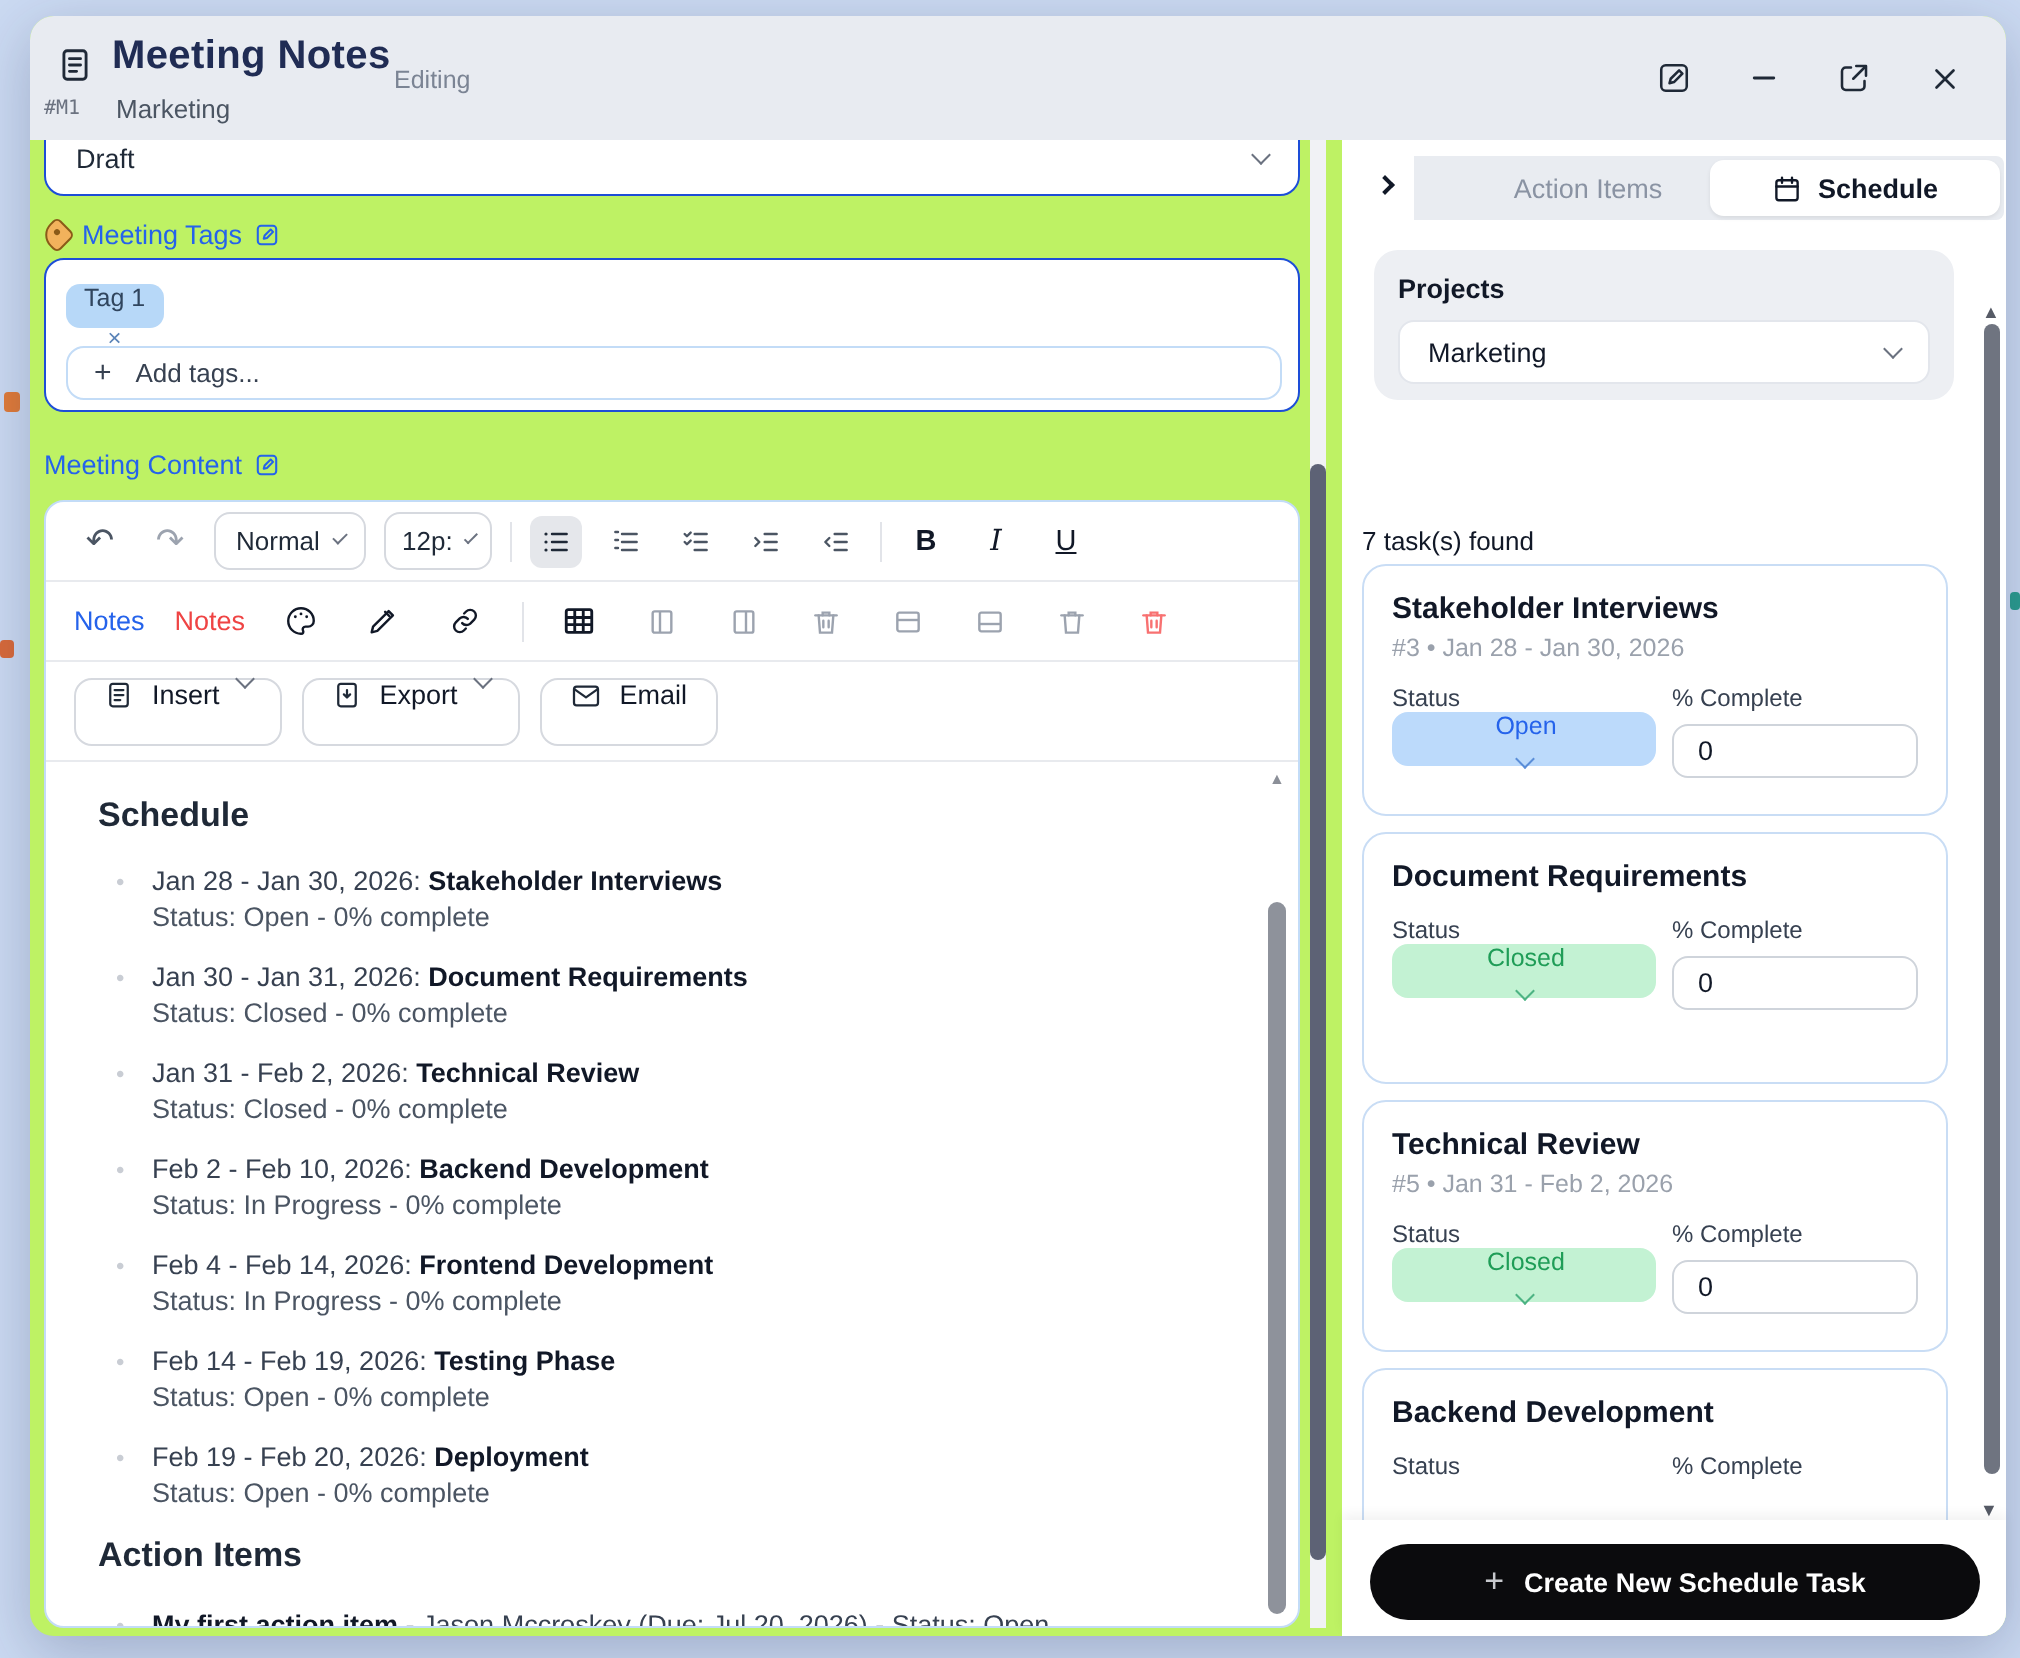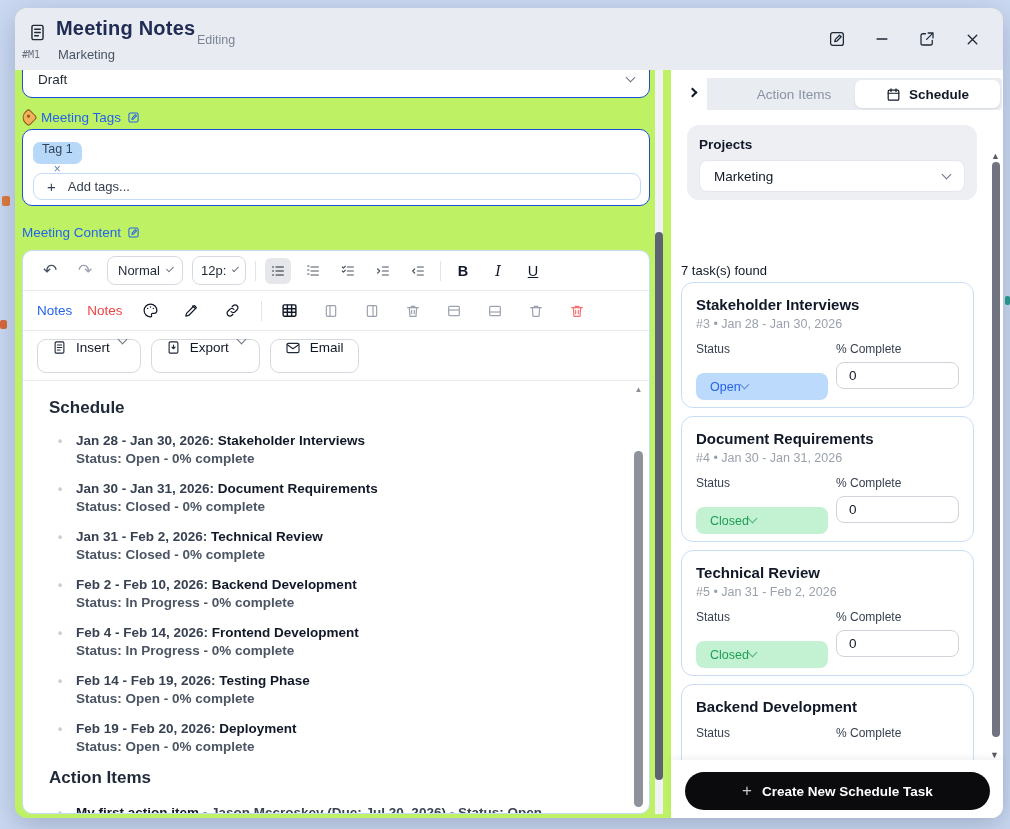--- a/index.html
+++ b/index.html
@@ -63,21 +63,21 @@
   .fmt-b { font-weight:700; font-size:14.5px; }
   .fmt-i { font-family:"DejaVu Serif", serif; font-style:italic; font-size:14.5px; }
   .fmt-u { text-decoration:underline; font-size:14.5px; }
   .notes-link { font-size:13.5px; cursor:pointer; }
   .notes-link.blue { color:#2563eb; }
   .notes-link.red { color:#ef4444; }
   .act-btn { height:34px; border:1px solid #d6d9df; border-radius:9px; display:flex; gap:9px; padding:0 14px; font-size:13.5px; color:#111827; cursor:pointer; background:#fff; }
 
   .doc-area { position:relative; height:433px; padding:17px 0 0 26px; overflow:hidden; }
   .doc-h { font-size:17px; font-weight:700; color:#1f2937; margin-bottom:14px; }
-  .doc-list { list-style:none; margin-bottom:6px;font-weight:bold; }
+  .doc-list { list-style:none; margin-bottom:6px; }
   .doc-item { position:relative; padding-left:27px; margin-bottom:12px; font-size:13.5px; color:#374151; line-height:18px; }
   .doc-item::before { content:"•"; position:absolute; left:9px; top:0; color:#c9cdd4; font-size:12px; }
   .doc-item b { color:#111827; }
   .doc-status { color:#4b5563; }
   .doc-h2 { font-size:17px; font-weight:700; color:#1f2937; margin:8px 0 16px 0; }
 
   
   .ed-scroll { position:absolute; right:5px; top:134px; width:11px; height:424px; }
   .ed-arrow { color:#8b8f98; font-size:8px; text-align:center; line-height:10px; cursor:pointer; }
   .ed-thumb { position:absolute; left:1px; top:66px; width:9px; height:356px; background:#8e929b; border-radius:5px; cursor:pointer; }
@@ -107,21 +107,21 @@
 
   .found { position:absolute; left:10px; top:193px; font-size:13px; color:#111827; }
 
   .cards-clip { position:absolute; left:10px; top:212px; width:300px; height:478px; overflow:hidden; }
   .task-card { width:293px; height:126px; border:1px solid #c9ddf5; border-radius:12px; background:#fff; padding:13px 14px; margin-bottom:8px; }
   .tc-title { font-size:15px; font-weight:600; color:#111827; }
   .tc-meta { font-size:12.5px; color:#9aa1ac; margin-top:4px; }
   .tc-grid { display:flex; gap:8px; margin-top:11px; }
   .tc-col-l { width:133px; } .tc-col-r { width:124px; }
   .tc-label { font-size:12px; color:#374151; }
-  .pill { margin-top:17px; height:27px; border-radius:8px; display:flex; align-items:center; justify-content:flex-start; padding:0 12px 0 14px; font-size:12.5px; cursor:pointer; }
+  .pill { margin-top:0; height:27px; border-radius:8px; display:flex; align-items:center; justify-content:space-between; padding:0 12px 0 14px; font-size:12.5px; cursor:pointer;flex-direction:column; }
   .pill-blue { background:#bcdafb; color:#2563eb; } .pill-blue .chev { border-color:#5b8ed8; }
   .pill-green { background:#c3f2d3; color:#1f9d57; } .pill-green .chev { border-color:#4db383; }
   .pct-input { margin-top:6px; width:100%; height:27px; border:1px solid #cfd4db; border-radius:8px; padding:0 12px; font-size:13.5px; color:#111827; font-family:inherit; background:#fff; }
 
   .rscroll-up { position:absolute; left:320px; top:81px; color:#565b66; font-size:9px; cursor:pointer; }
   .rscroll-track { position:absolute; left:321px; top:92px; width:8px; height:590px; }
   .rscroll-thumb { position:absolute; left:0; top:0; width:8px; height:575px; background:#6f7480; border-radius:4px; cursor:pointer; }
   .rscroll-dn { position:absolute; left:319px; top:680px; color:#565b66; font-size:9px; cursor:pointer; }
 
   .bottom-bar { position:absolute; left:0; top:690px; width:332px; height:58px; background:#fff; box-shadow:0 -3px 6px rgba(0,0,0,.05); border-radius:0 0 12px 0; }
@@ -471,21 +471,20 @@
             </div>
             <div class="tc-col-r">
               <div class="tc-label">% Complete</div>
               <input class="pct-input" readonly="" value="0" style="">
             </div>
           </div>
         </div>
 
         <div class="task-card">
           <div class="tc-title">Document Requirements</div>
-          <div class="tc-meta">#4 • Jan 30 - Jan 31, 2026</div>
           <div class="tc-grid">
             <div class="tc-col-l">
               <div class="tc-label">Status</div>
               <div class="pill pill-green">
                 <span>Closed</span>
                   <span class="chev"></span>
               </div>
             </div>
             <div class="tc-col-r">
               <div class="tc-label">% Complete</div>

